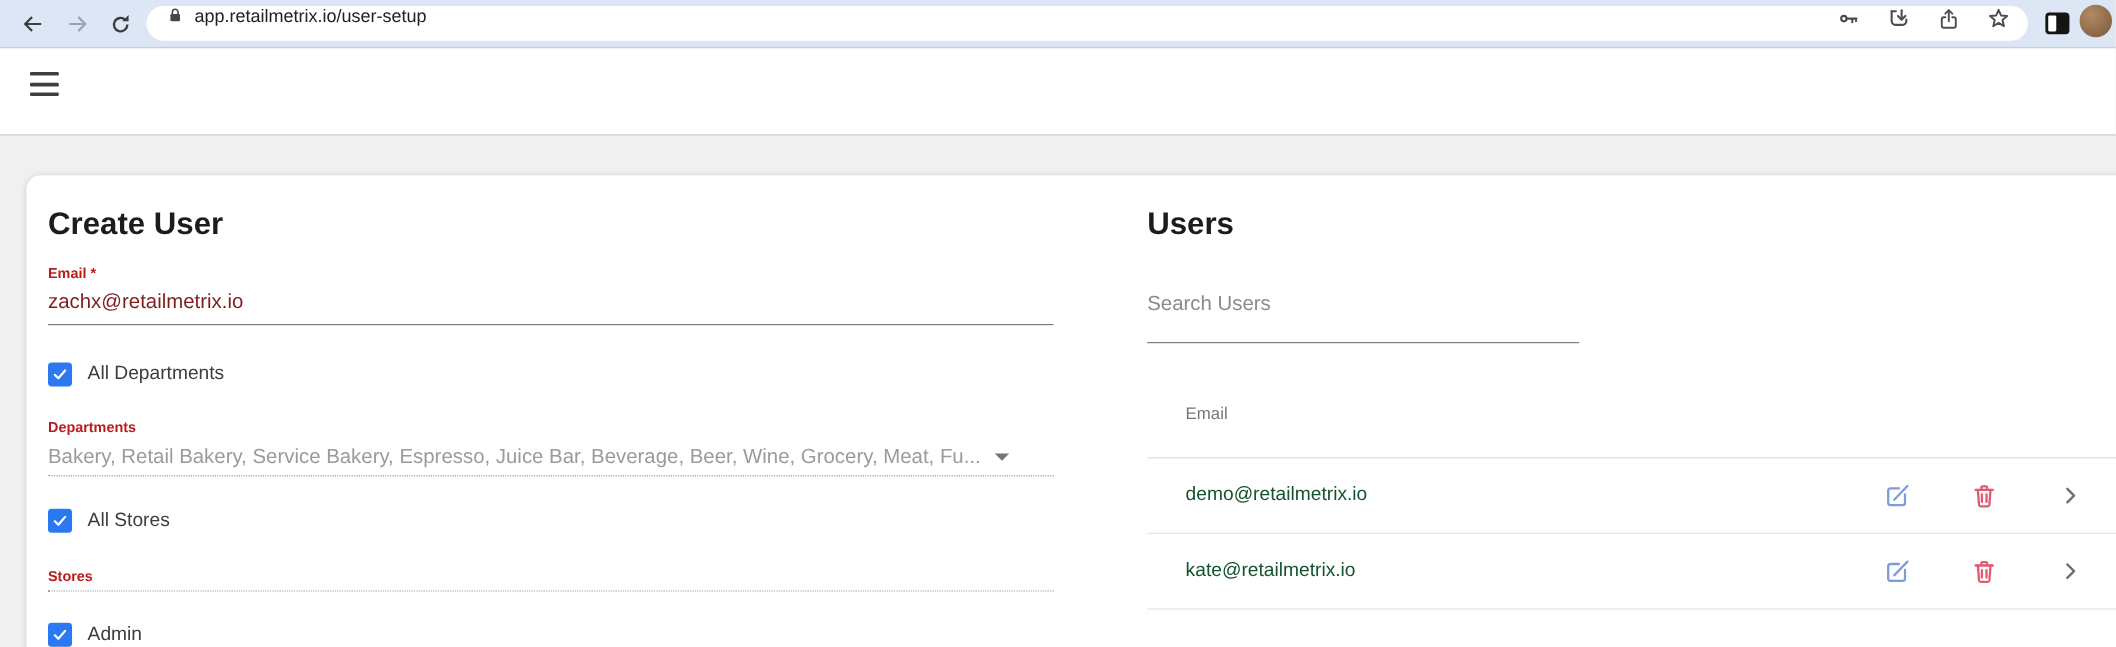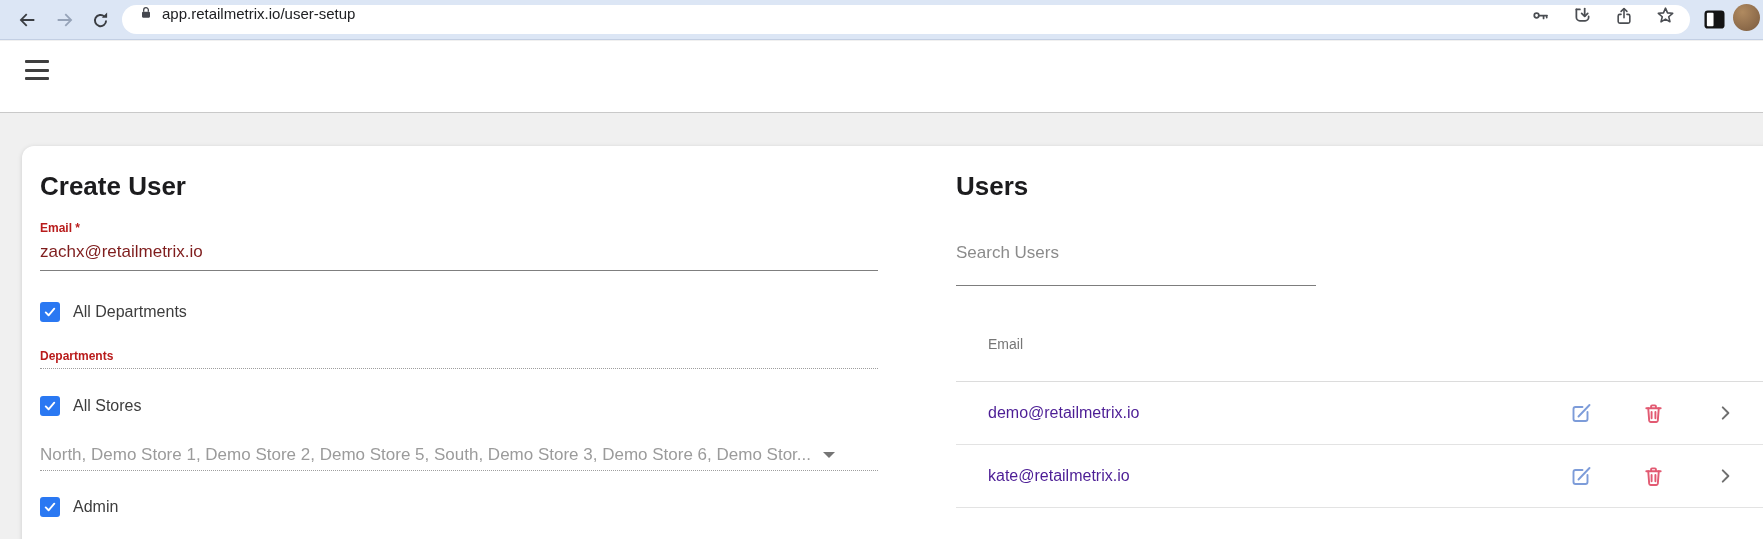--- a/index.html
+++ b/index.html
@@ -58,21 +58,21 @@
   
   .search-field { margin-top: 43px; width: 360px; padding-bottom: 22px; border-bottom: 1px solid #7d7d7d; }
   .search-input { width: 100%; border: none; outline: none; background: transparent;
     font-family: "Liberation Sans", sans-serif; font-size: 17px; line-height: 20px; color: #424242; }
   .search-input::placeholder { color: #8b8b8b; opacity: 1; }
 
   .table-header { margin-top: 51px; padding: 0 0 30px 32px; border-bottom: 1px solid #dcdcdc;
     font-size: 14px; line-height: 14px; color: #767676; }
   .table-row { position: relative; height: 63px; border-bottom: 1px solid #e3e3e3;
     display: flex; align-items: center; padding-left: 32px; }
-  .row-email { font-size: 16px; color: #4c1d95; }
+  .row-email { font-size: 16px; color: #14532d; }
   .action { position: absolute; top: 50%; transform: translateY(-50%); width: 26px; height: 26px;
     display: flex; align-items: center; justify-content: center; cursor: pointer; }
   .act-edit { left: 612px; } .act-del { left: 684px; } .act-chev { left: 756px; }
 
   svg { display: block; }
 </style>
 </head>
 <body>
 
 <div class="toolbar">
@@ -161,36 +161,37 @@
         <span class="checkbox">
           <svg width="14" height="14" viewBox="0 0 18 18">
             <polyline points="3.5,9.5 7.2,13.2 14.5,4.8" fill="none" stroke="#ffffff" stroke-width="2.4" stroke-linecap="round" stroke-linejoin="round"></polyline>
           </svg>
         </span>
         <span class="cb-label">All Departments</span>
       </div>
 
       <div class="select-field dep">
         <div class="field-label">Departments</div>
+        <div class="select-value-row">
+          <span class="select-value">Bakery, Retail Bakery, Service Bakery, Espresso, Juice Bar, Beverage, Beer, Wine, Grocery, Meat, Fu...</span>
+          <span class="caret"></span>
+        </div>
       </div>
 
       <div class="cb-row m2">
         <span class="checkbox">
           <svg width="14" height="14" viewBox="0 0 18 18">
             <polyline points="3.5,9.5 7.2,13.2 14.5,4.8" fill="none" stroke="#ffffff" stroke-width="2.4" stroke-linecap="round" stroke-linejoin="round"></polyline>
           </svg>
         </span>
         <span class="cb-label">All Stores</span>
       </div>
 
       <div class="select-field sto">
-        <div class="select-value-row">
-          <span class="select-value">North, Demo Store 1, Demo Store 2, Demo Store 5, South, Demo Store 3, Demo Store 6, Demo Stor...</span>
-          <span class="caret"></span>
-        </div>
+        <div class="field-label">Stores</div>
       </div>
 
       <div class="cb-row m3">
         <span class="checkbox">
           <svg width="14" height="14" viewBox="0 0 18 18">
             <polyline points="3.5,9.5 7.2,13.2 14.5,4.8" fill="none" stroke="#ffffff" stroke-width="2.4" stroke-linecap="round" stroke-linejoin="round"></polyline>
           </svg>
         </span>
         <span class="cb-label">Admin</span>
       </div>

